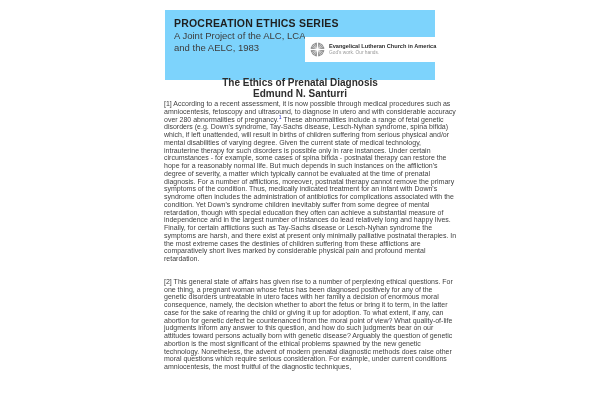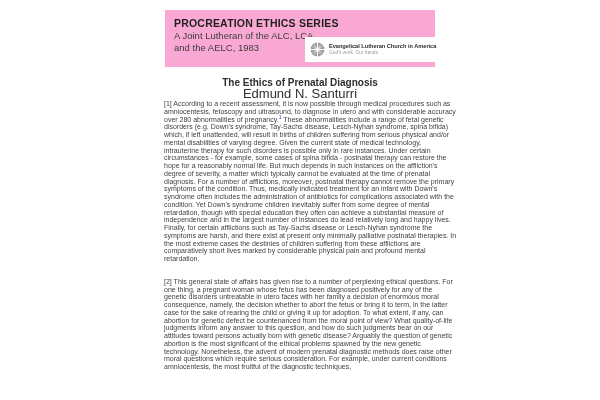--- a/index.html
+++ b/index.html
@@ -5,22 +5,22 @@
   html,body{margin:0;padding:0;}
   body{
     width:600px;height:400px;overflow:hidden;background:#ffffff;
     font-family:"Liberation Sans", sans-serif;
     -webkit-font-smoothing:antialiased;
   }
   .page{position:relative;width:600px;height:400px;background:#ffffff;overflow:hidden;}
 
   
   .banner{
-    position:absolute;left:165px;top:10px;width:270px;height:57px;
-    background:#f9a8d4;box-sizing:border-box;padding:7px 0 0 9px;
+    position:absolute;left:165px;top:10px;width:270px;height:70px;
+    background:#7dd3fc;box-sizing:border-box;padding:7px 0 0 9px;
   }
   .series-title{
     font-size:10.5px;font-weight:bold;color:#1f1f1f;letter-spacing:0.2px;
     line-height:13px;white-space:nowrap;
   }
   .series-sub{
     font-size:9.5px;color:#3c3c3c;line-height:11.5px;white-space:nowrap;
   }
 
   
@@ -32,41 +32,41 @@
   .emblem{width:15px;height:15px;flex:0 0 auto;}
   .logo-text{display:flex;flex-direction:column;justify-content:center;}
   .org-name{font-size:5.6px;font-weight:bold;color:#2b2b2b;line-height:7px;white-space:nowrap;}
   .org-tagline{font-size:4.8px;color:#9a9a9a;line-height:6px;white-space:nowrap;}
 
   
   .title-block{
     position:absolute;left:154px;top:77px;width:292px;text-align:center;
   }
   .article-title{font-size:10px;font-weight:bold;color:#2e2e2e;line-height:11px;margin:0;}
-  .article-author{font-size:13px;font-weight:normal;color:#2e2e2e;line-height:11px;margin:0;text-align:center;}
+  .article-author{font-size:10px;font-weight:bold;color:#2e2e2e;line-height:11px;margin:0;text-align:center;}
 
   
   .body-text{
     position:absolute;left:164px;top:100px;width:293px;
     font-size:7px;line-height:7.75px;color:#3f3f3f;text-align:left;
   }
   .body-text p{margin:0;}
   .body-text p + p{margin-top:15px;}
   .footnote-sup{
     font-size:5px;color:#3333cc;vertical-align:super;line-height:0;cursor:pointer;
   }
 </style>
 </head>
 <body>
 
 <div class="page">
 
   <div class="banner">
     <div class="series-title">PROCREATION ETHICS SERIES</div>
-    <div class="series-sub">A Joint Lutheran of the ALC, LCA,</div>
+    <div class="series-sub">A Joint Project of the ALC, LCA,</div>
     <div class="series-sub">and the AELC, 1983</div>
   </div>
 
   <div class="logo-card">
     <span class="emblem">
       <svg width="15" height="15" viewBox="0 0 20 20">
         <circle cx="10" cy="10" r="9.2" fill="#8f8f8f"></circle>
         <g stroke="#ffffff" stroke-width="1.6">
           <line x1="10" y1="0" x2="10" y2="20"></line>
           <line x1="0" y1="10" x2="20" y2="10"></line>

